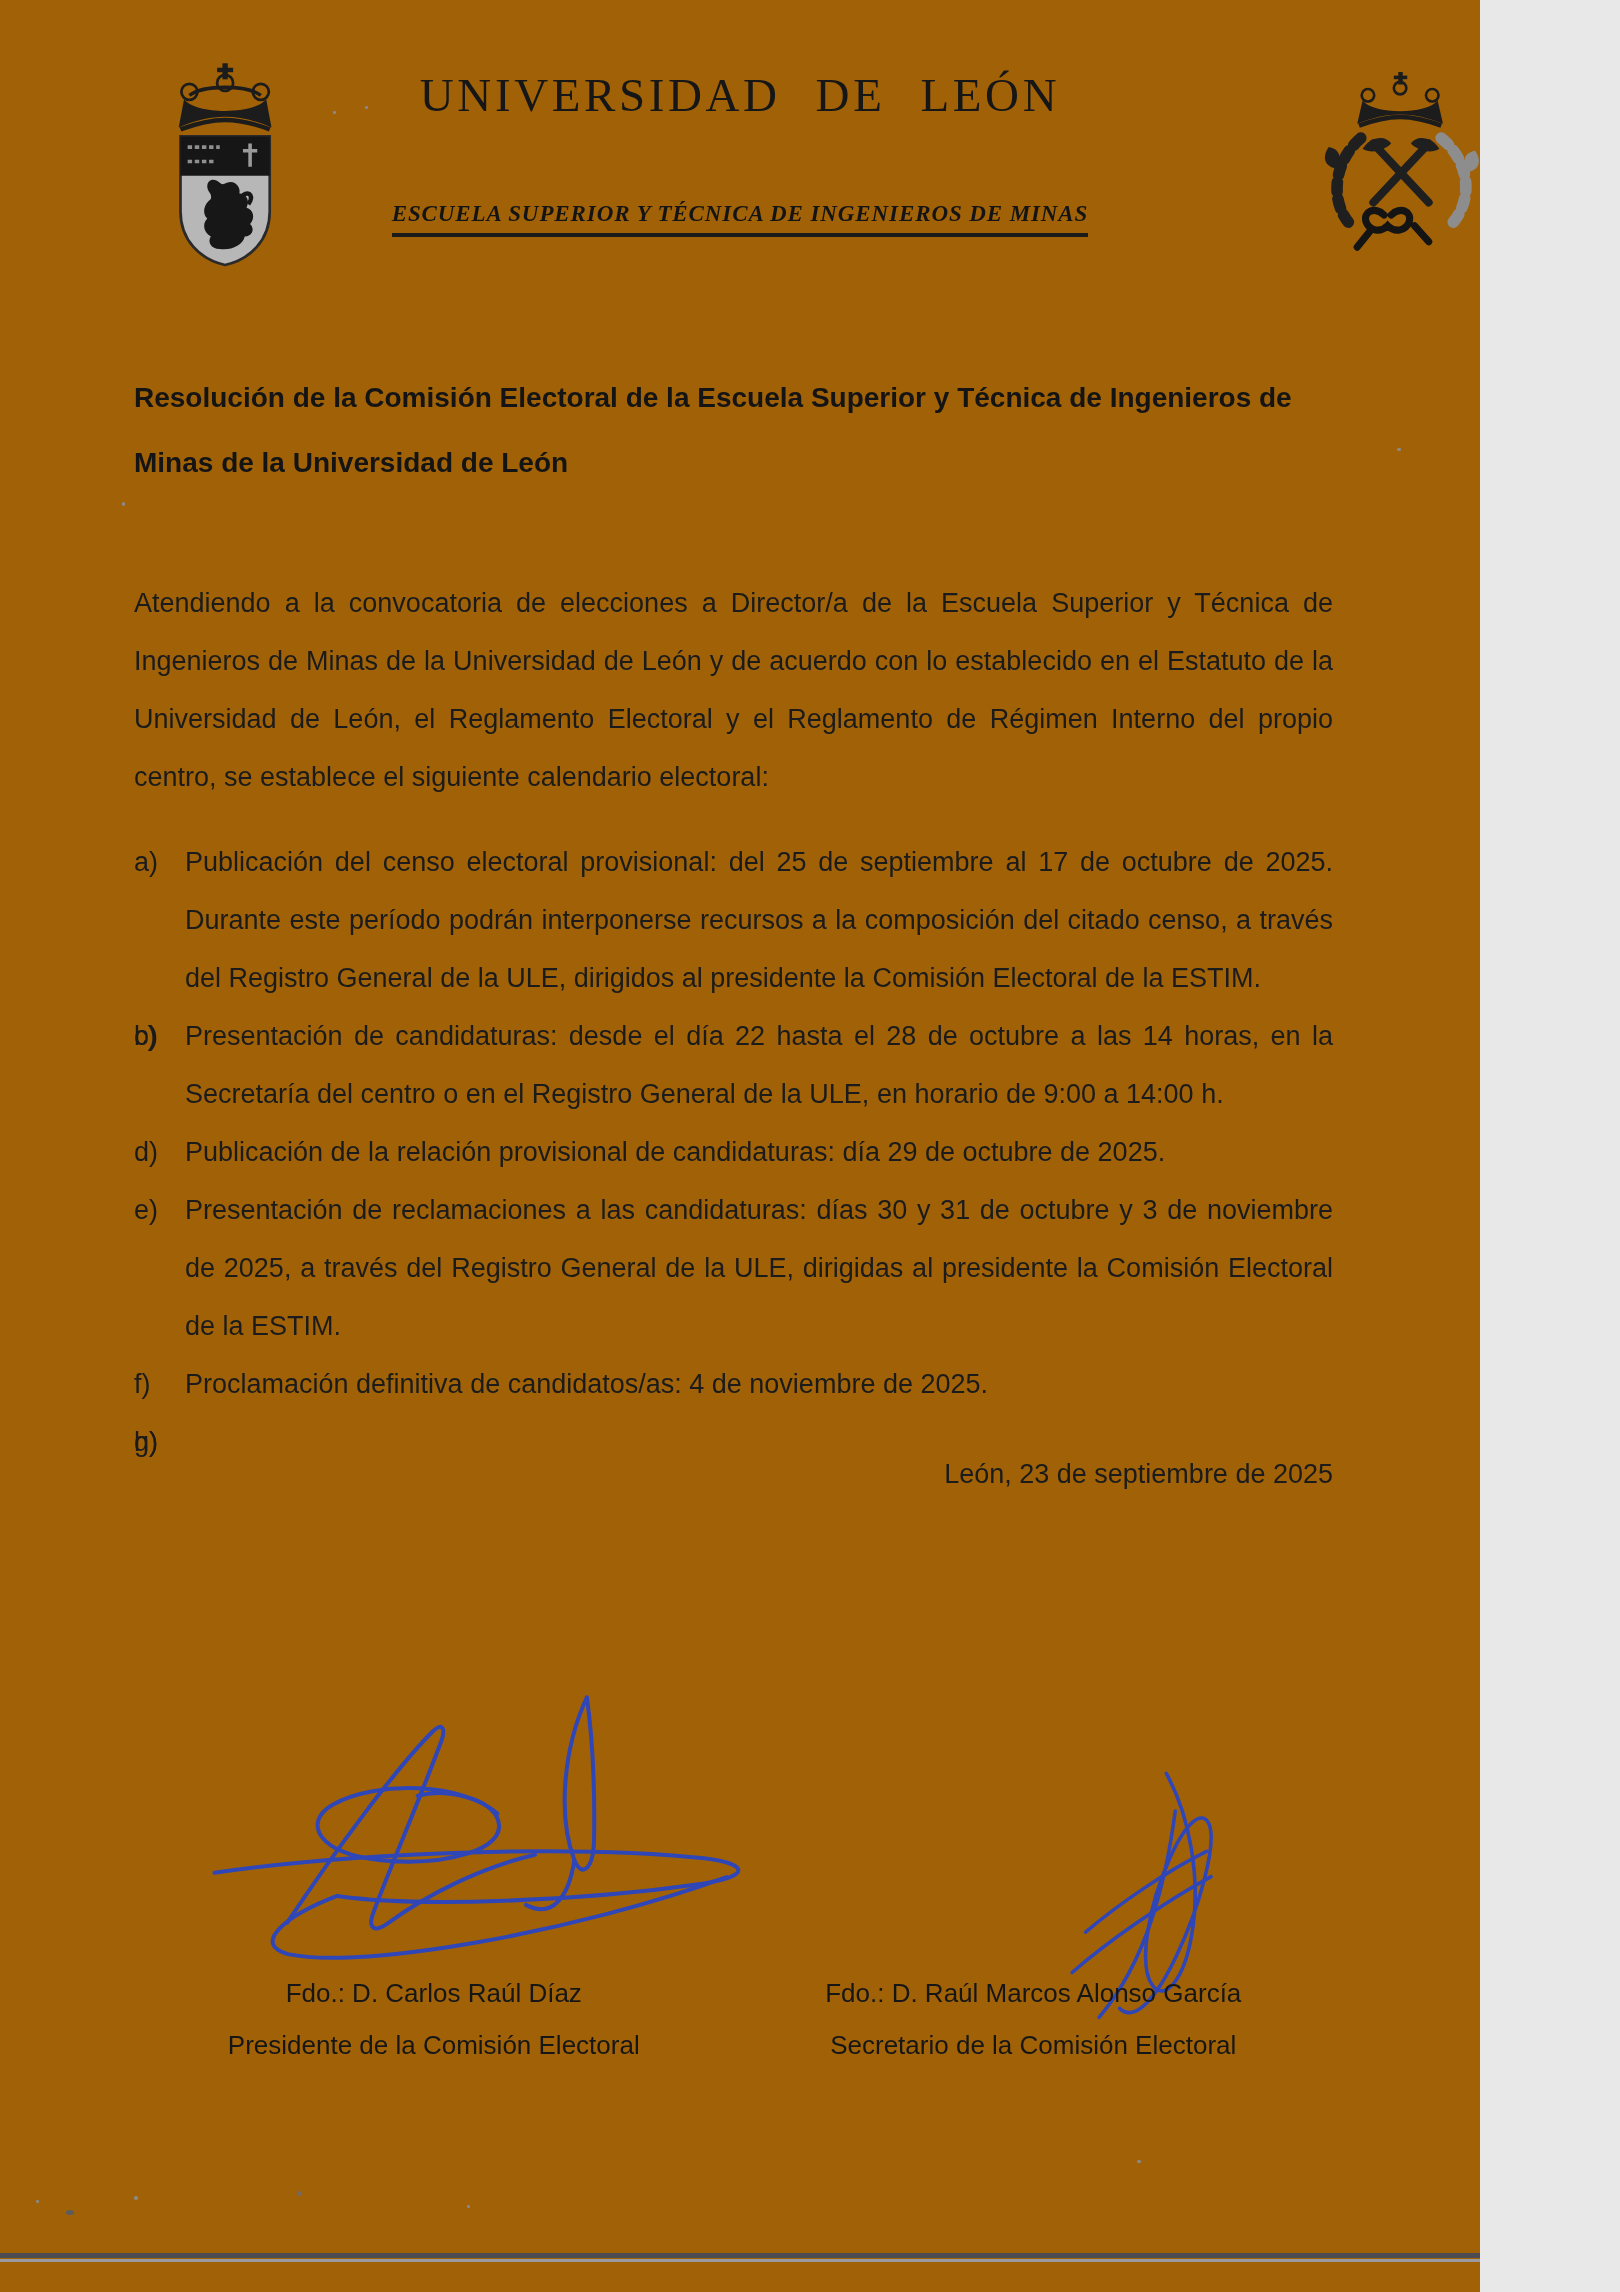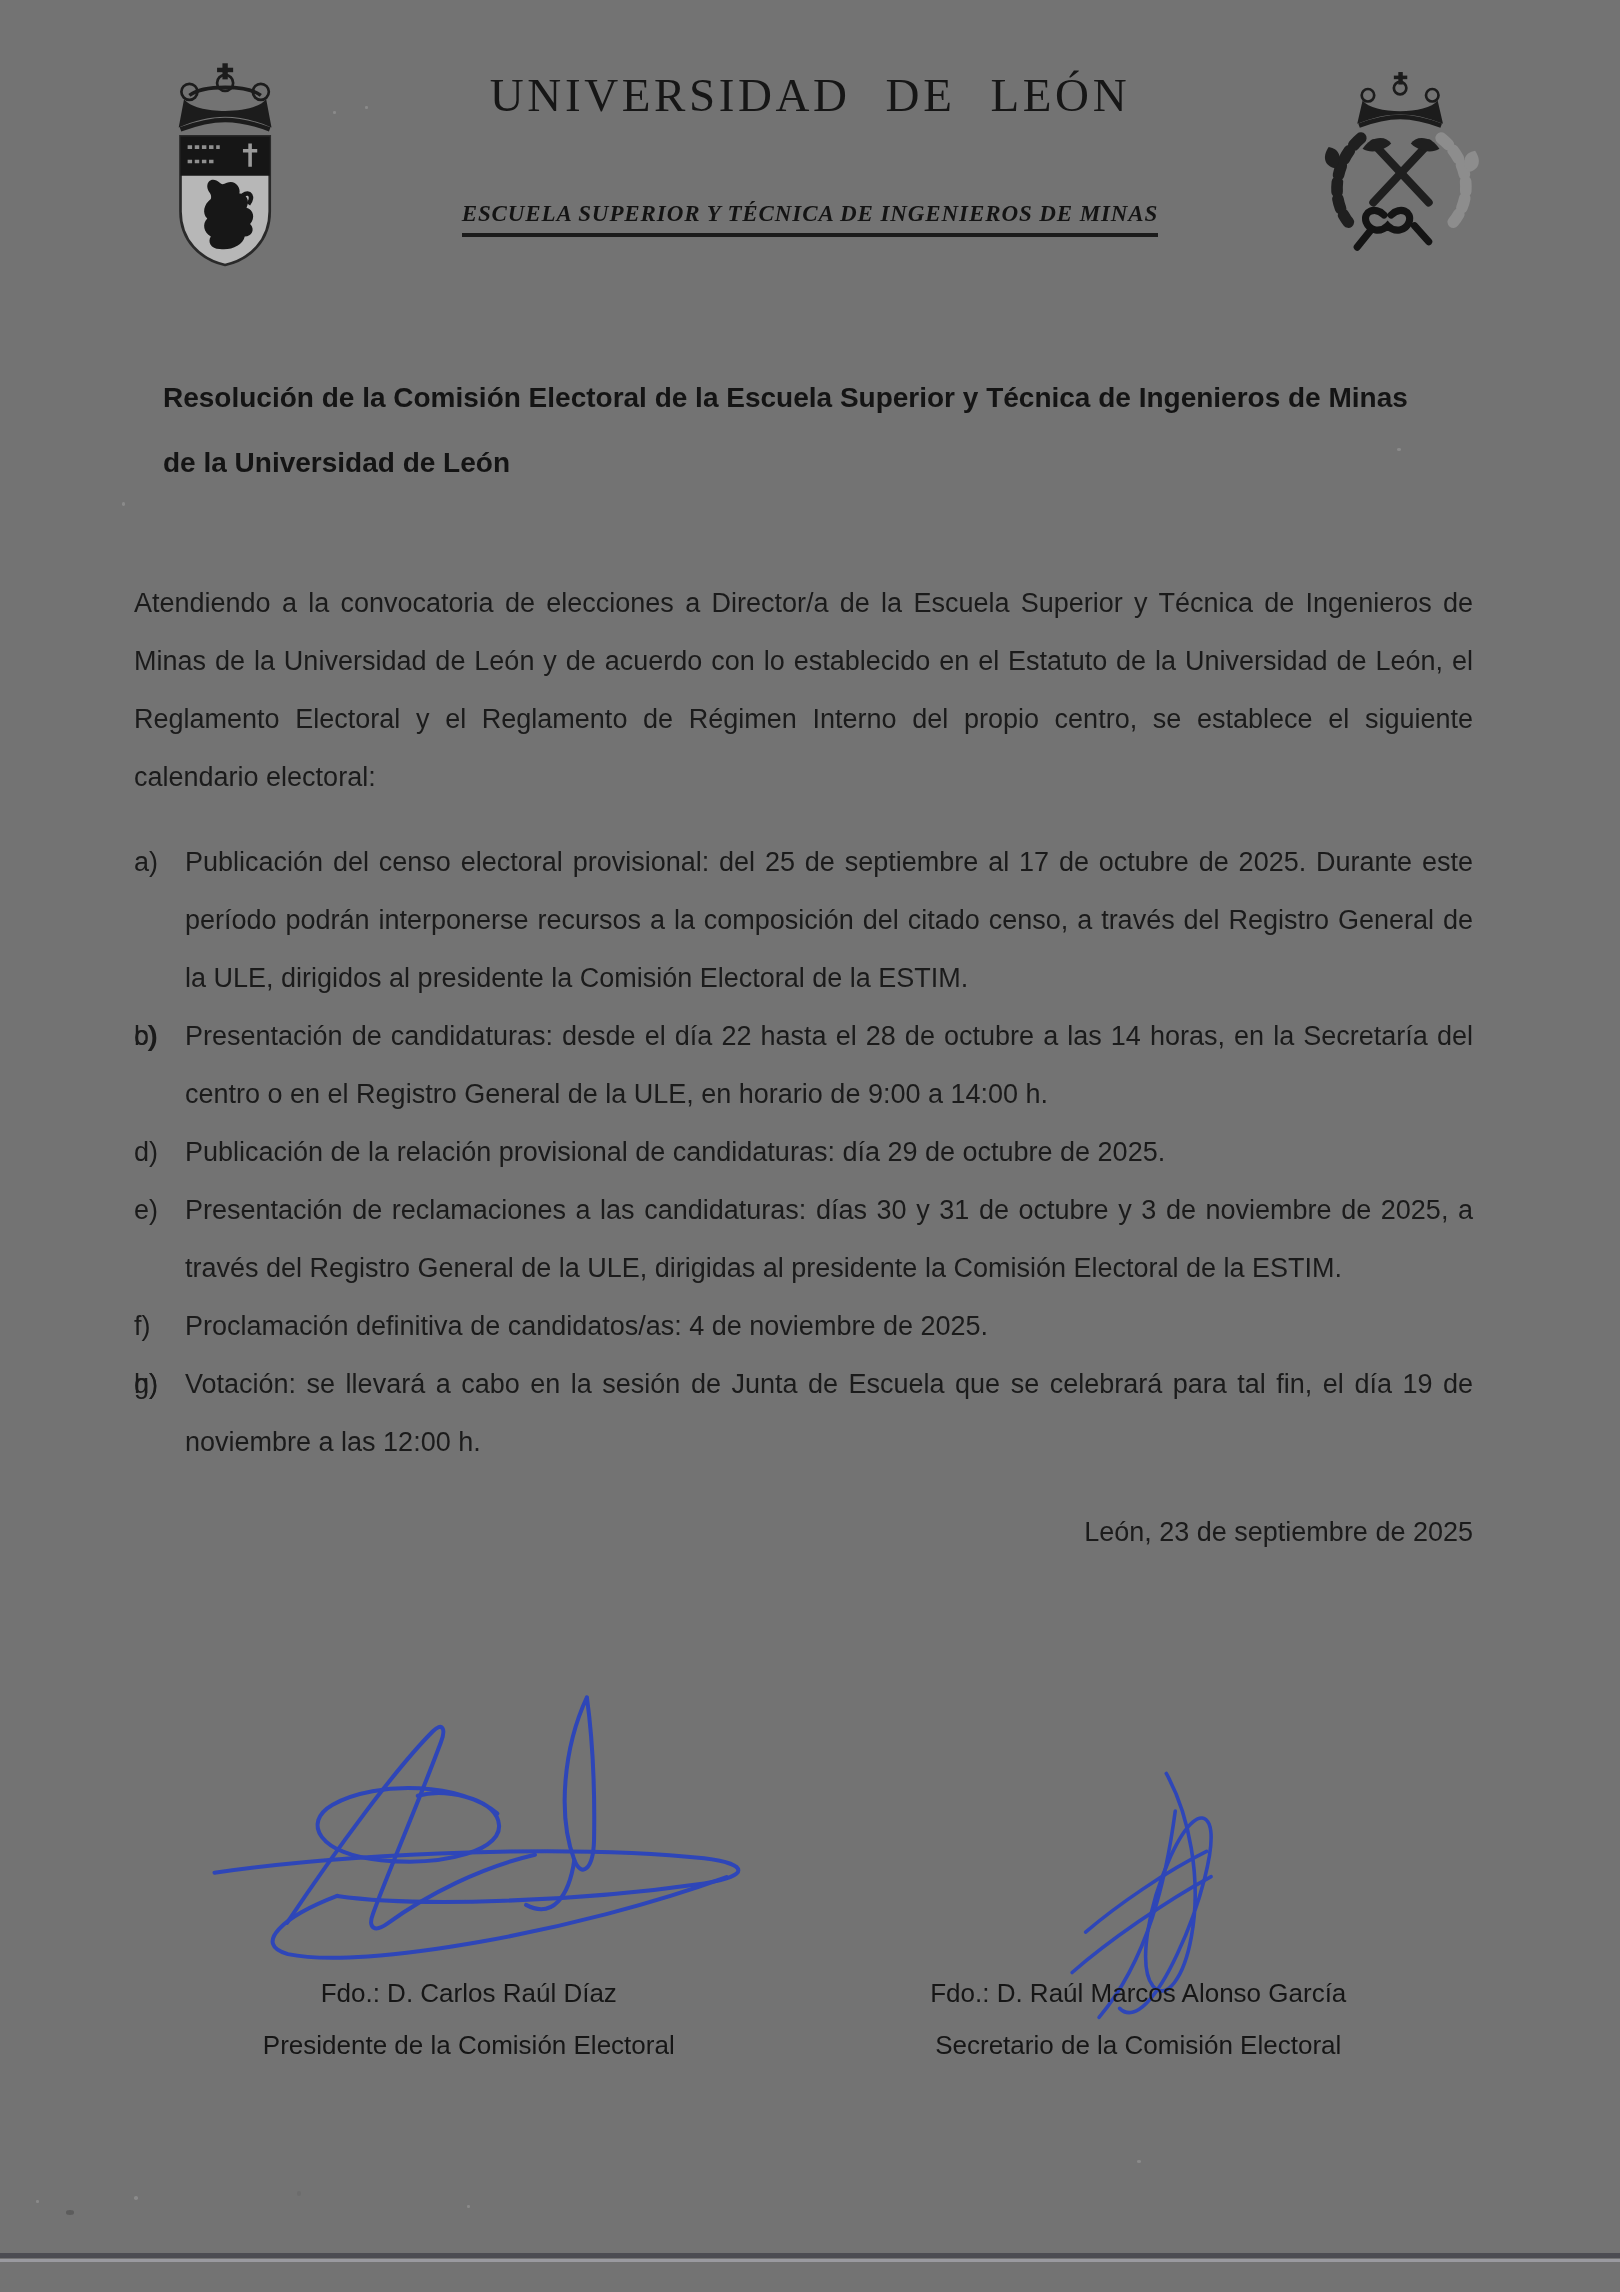--- a/index.html
+++ b/index.html
@@ -1,19 +1,19 @@
 <!DOCTYPE html>
 <html lang="es" style="font-size:14.3px"><head>
 <meta charset="utf-8">
 <style>
   html,body{margin:0;padding:0;background:#e8e8e8;}
   .page{
     position:relative;
-    width:1620px;height:2293px;
-    background:#737373;
+    width:1480px;height:2293px;
+    background:#a16207;
     font-family:"Liberation Sans", sans-serif;
     color:#1d1d1d;
     overflow:hidden;
   }
   
   .hdr{position:relative;height:322px;}
   .logo-left{position:absolute;left:168px;top:61px;width:116px;height:208px;}
   .logo-right{position:absolute;left:1309px;top:72px;width:184px;height:193px;}
   .uni-name{
     position:absolute;left:0;right:0;top:68px;
@@ -186,21 +186,20 @@
           <span class="marker">f)</span>
           <span>Proclamación definitiva de candidatos/as: 4 de noviembre de 2025.</span>
         </div>
 
         <div class="cal-item">
           <span class="marker">g)</span>
         </div>
 
         <div class="cal-item">
           <span class="marker">h)</span>
-          <span>Votación: se llevará a cabo en la sesión de Junta de Escuela que se celebrará para tal fin, el día 19 de noviembre a las 12:00 h.</span>
         </div>
       </div>
 
     <div class="date-line">León, 23 de septiembre de 2025</div>
   </div>
 
   <svg class="sig-scrawl-left" viewBox="0 0 610 320" fill="none" stroke="#2e46b8" stroke-width="4.5" stroke-linecap="round">
     <path d="M430,10 C404,66 397,142 416,192 C424,212 437,203 438,170 C439,114 436,54 430,10"></path>
     <path d="M416,192 C410,232 392,258 362,242"></path>
     <path d="M95,262 C150,180 216,90 258,48 C268,38 273,44 267,60 C241,130 206,210 191,252 C185,268 193,273 207,263 C252,230 312,200 372,186"></path>

